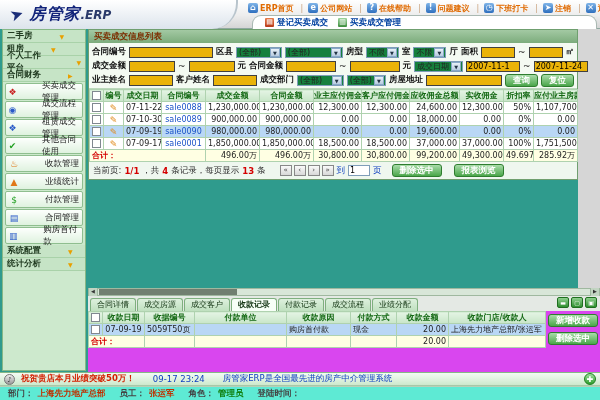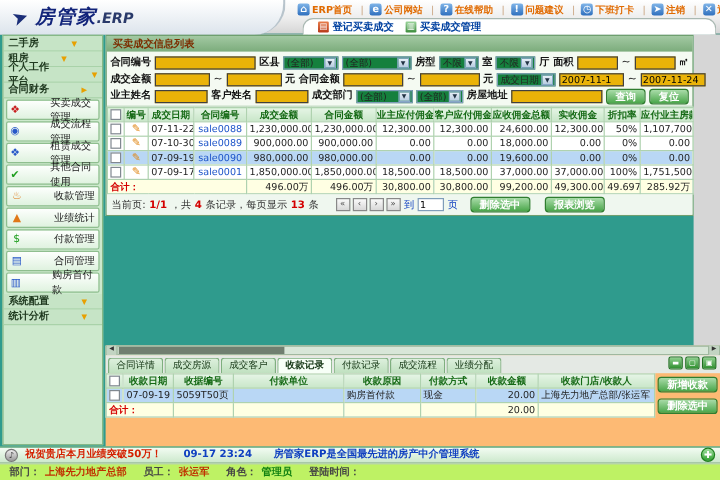--- a/index.html
+++ b/index.html
@@ -70,21 +70,21 @@
   .grid tfoot td.sum-label { color:#D40000; font-weight:bold; text-align:left; }
   .cb { display:inline-block; width:9px; height:9px; background:#fff; border:1px solid #808890; vertical-align:middle; cursor:pointer; }
 
   .pagerow { display:flex; align-items:center; height:17px; padding:0 4px; gap:3px; font-size:8.5px; color:#333; background:#EFF7EF; white-space:nowrap; }
   .rednum { color:#D40000; font-weight:bold; }
   .pgbtn { width:12px; height:11px; background:linear-gradient(180deg,#FAFAFA,#D8D8D8); border:1px solid #888;
     font-size:7px; line-height:9px; text-align:center; color:#444; cursor:pointer; }
   .goto-input { width:22px; height:11px; border:1px solid #7F9DB9; font-size:8px; font-family:inherit; padding:0 1px; }
 
   
-  .bottom-panel { position:absolute; left:88px; top:288px; width:512px; height:84px; background:#fdba74; }
+  .bottom-panel { position:absolute; left:88px; top:288px; width:512px; height:96px; background:#d946ef; }
   .hscroll { display:flex; align-items:center; height:8px; background:#D8E6D8; border:1px solid #9FB89F; }
   .hs-arrow { width:9px; height:8px; background:#C2D4C2; border-right:1px solid #9FB89F; font-size:5px; line-height:7px; text-align:center; color:#333; cursor:pointer; }
   .hs-thumb { width:138px; height:6px; background:#707F70; margin-left:1px; cursor:pointer; }
   .hs-arrow.right { border-left:1px solid #9FB89F; border-right:none; margin-left:auto; }
   .btabs { display:flex; align-items:flex-end; height:15px; padding-left:2px; gap:1px; background:#E4E9E4; position:relative; }
   .btab { height:13px; padding:0 6px; background:linear-gradient(180deg,#DDF0DD,#BFE0BF); border:1px solid #7FAF7F;
     border-bottom:none; border-radius:3px 3px 0 0; font-size:8px; color:#113311; line-height:12px; cursor:pointer; white-space:nowrap; }
   .btab.hl { background:#F7FFF7; font-weight:bold; }
   .win-ctrls { position:absolute; right:3px; top:1px; display:flex; gap:2px; }
   .wc-btn { width:12px; height:11px; background:linear-gradient(180deg,#8FD08F,#2F8F2F); border:1px solid #1F6F1F;
@@ -92,24 +92,24 @@
   table.grid.bottom { width:457px; }
   .panel-btns { position:absolute; right:2px; top:26px; display:flex; flex-direction:column; gap:5px; }
 
   
   .marquee { position:absolute; left:0; bottom:14px; height:14px; width:600px;
     background:linear-gradient(180deg,#F3FCF3,#CDE9CD); border-top:1px solid #86B886; border-bottom:1px solid #A8C8A8;
     display:flex; align-items:center; padding:0 4px; gap:6px; white-space:nowrap; }
   .speaker { width:11px; height:11px; border-radius:50%; background:linear-gradient(180deg,#EEE,#999);
     border:1px solid #777; font-size:7px; line-height:10px; text-align:center; color:#444; }
   .mq-red { color:#D42000; font-weight:bold; font-size:8.5px; }
-  .mq-blue { color:#1040C0; font-weight:bold; font-size:8.5px;padding-left:12px; }
+  .mq-blue { color:#1040C0; font-weight:normal; font-size:8.5px;padding-left:12px; }
   .mq-right { margin-left:auto; width:12px; height:12px; border-radius:50%; background:linear-gradient(180deg,#9FE09F,#2F9F2F);
     border:1px solid #1F7F1F; color:#fff; font-size:8px; line-height:11px; text-align:center; cursor:pointer; }
-  .statusbar { position:absolute; left:0; bottom:0; height:14px; width:600px; background:#bef264;
+  .statusbar { position:absolute; left:0; bottom:0; height:14px; width:600px; background:#5eead4;
     border-top:1px solid #B8D0B8; display:flex; align-items:center; padding:0 8px; gap:4px; font-size:8.5px; white-space:nowrap; }
   .st-label { color:#444; font-weight:bold; }
   .st-red { color:#C03000; font-weight:bold; }
   .st-green { color:#108010; font-weight:bold; }
   .st-blue { color:#1040C0; font-weight:bold;margin-top:24px; }
 </style>
 </head>
 <body>
 
 <div class="app">

